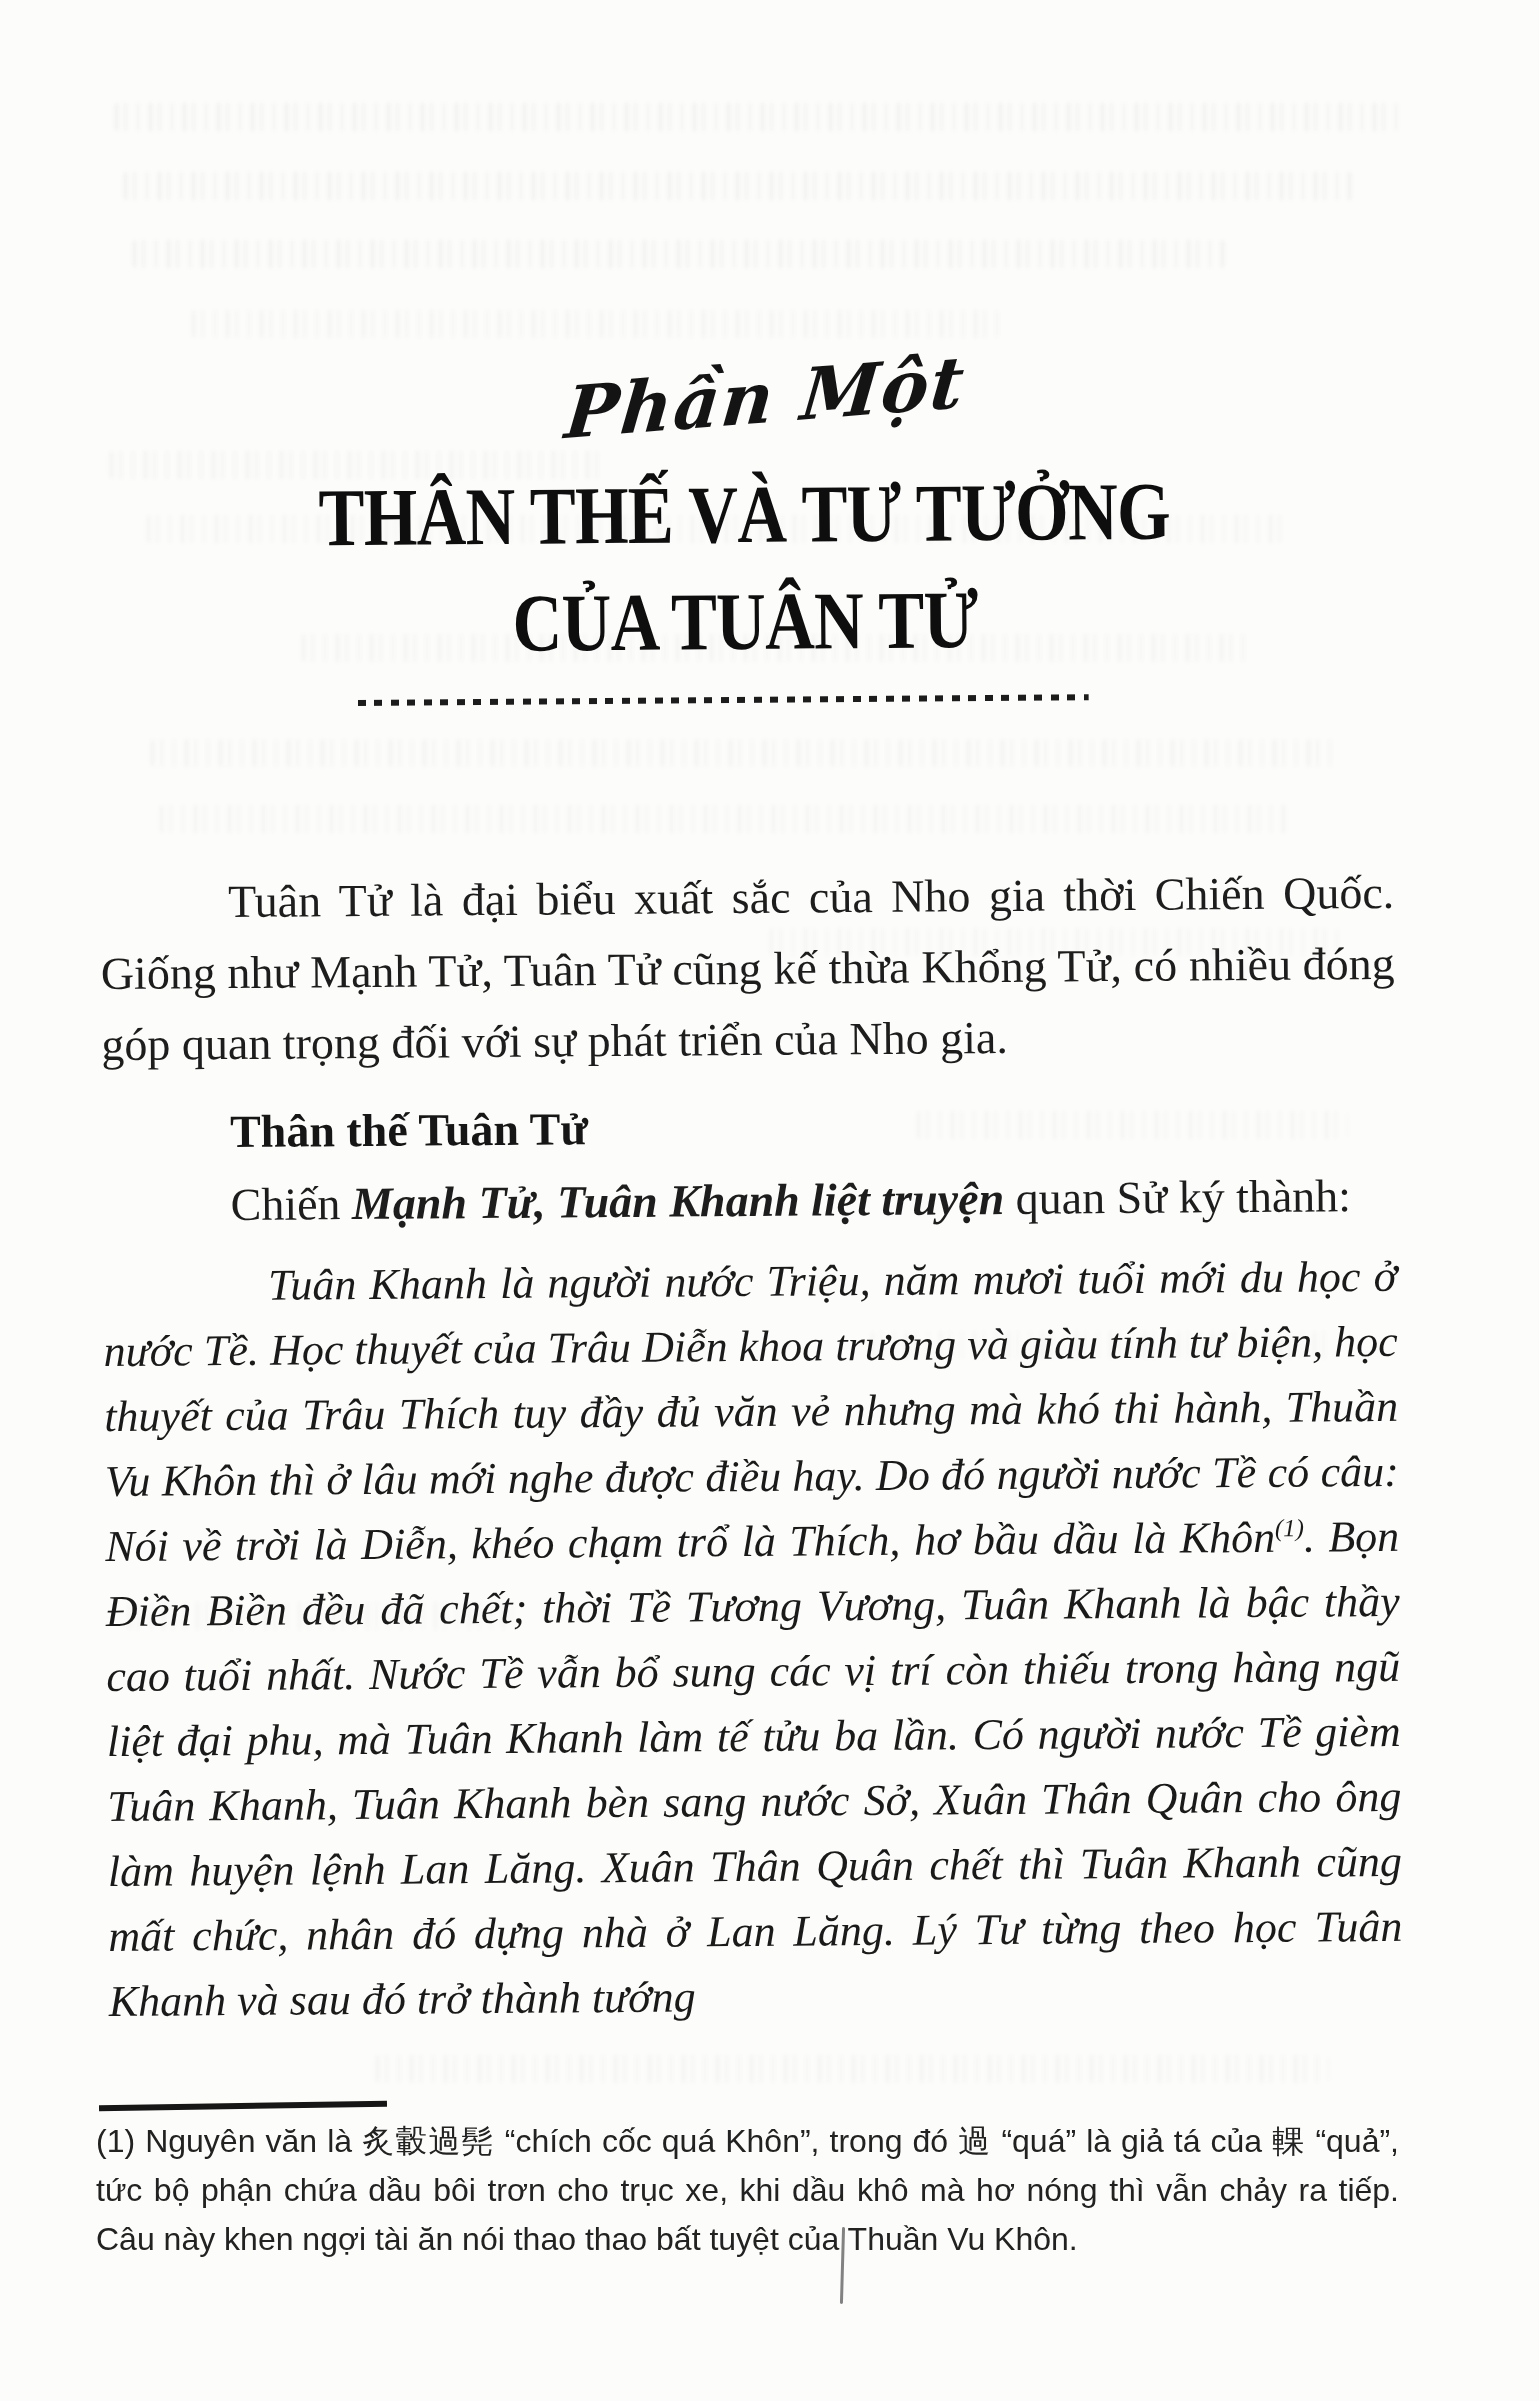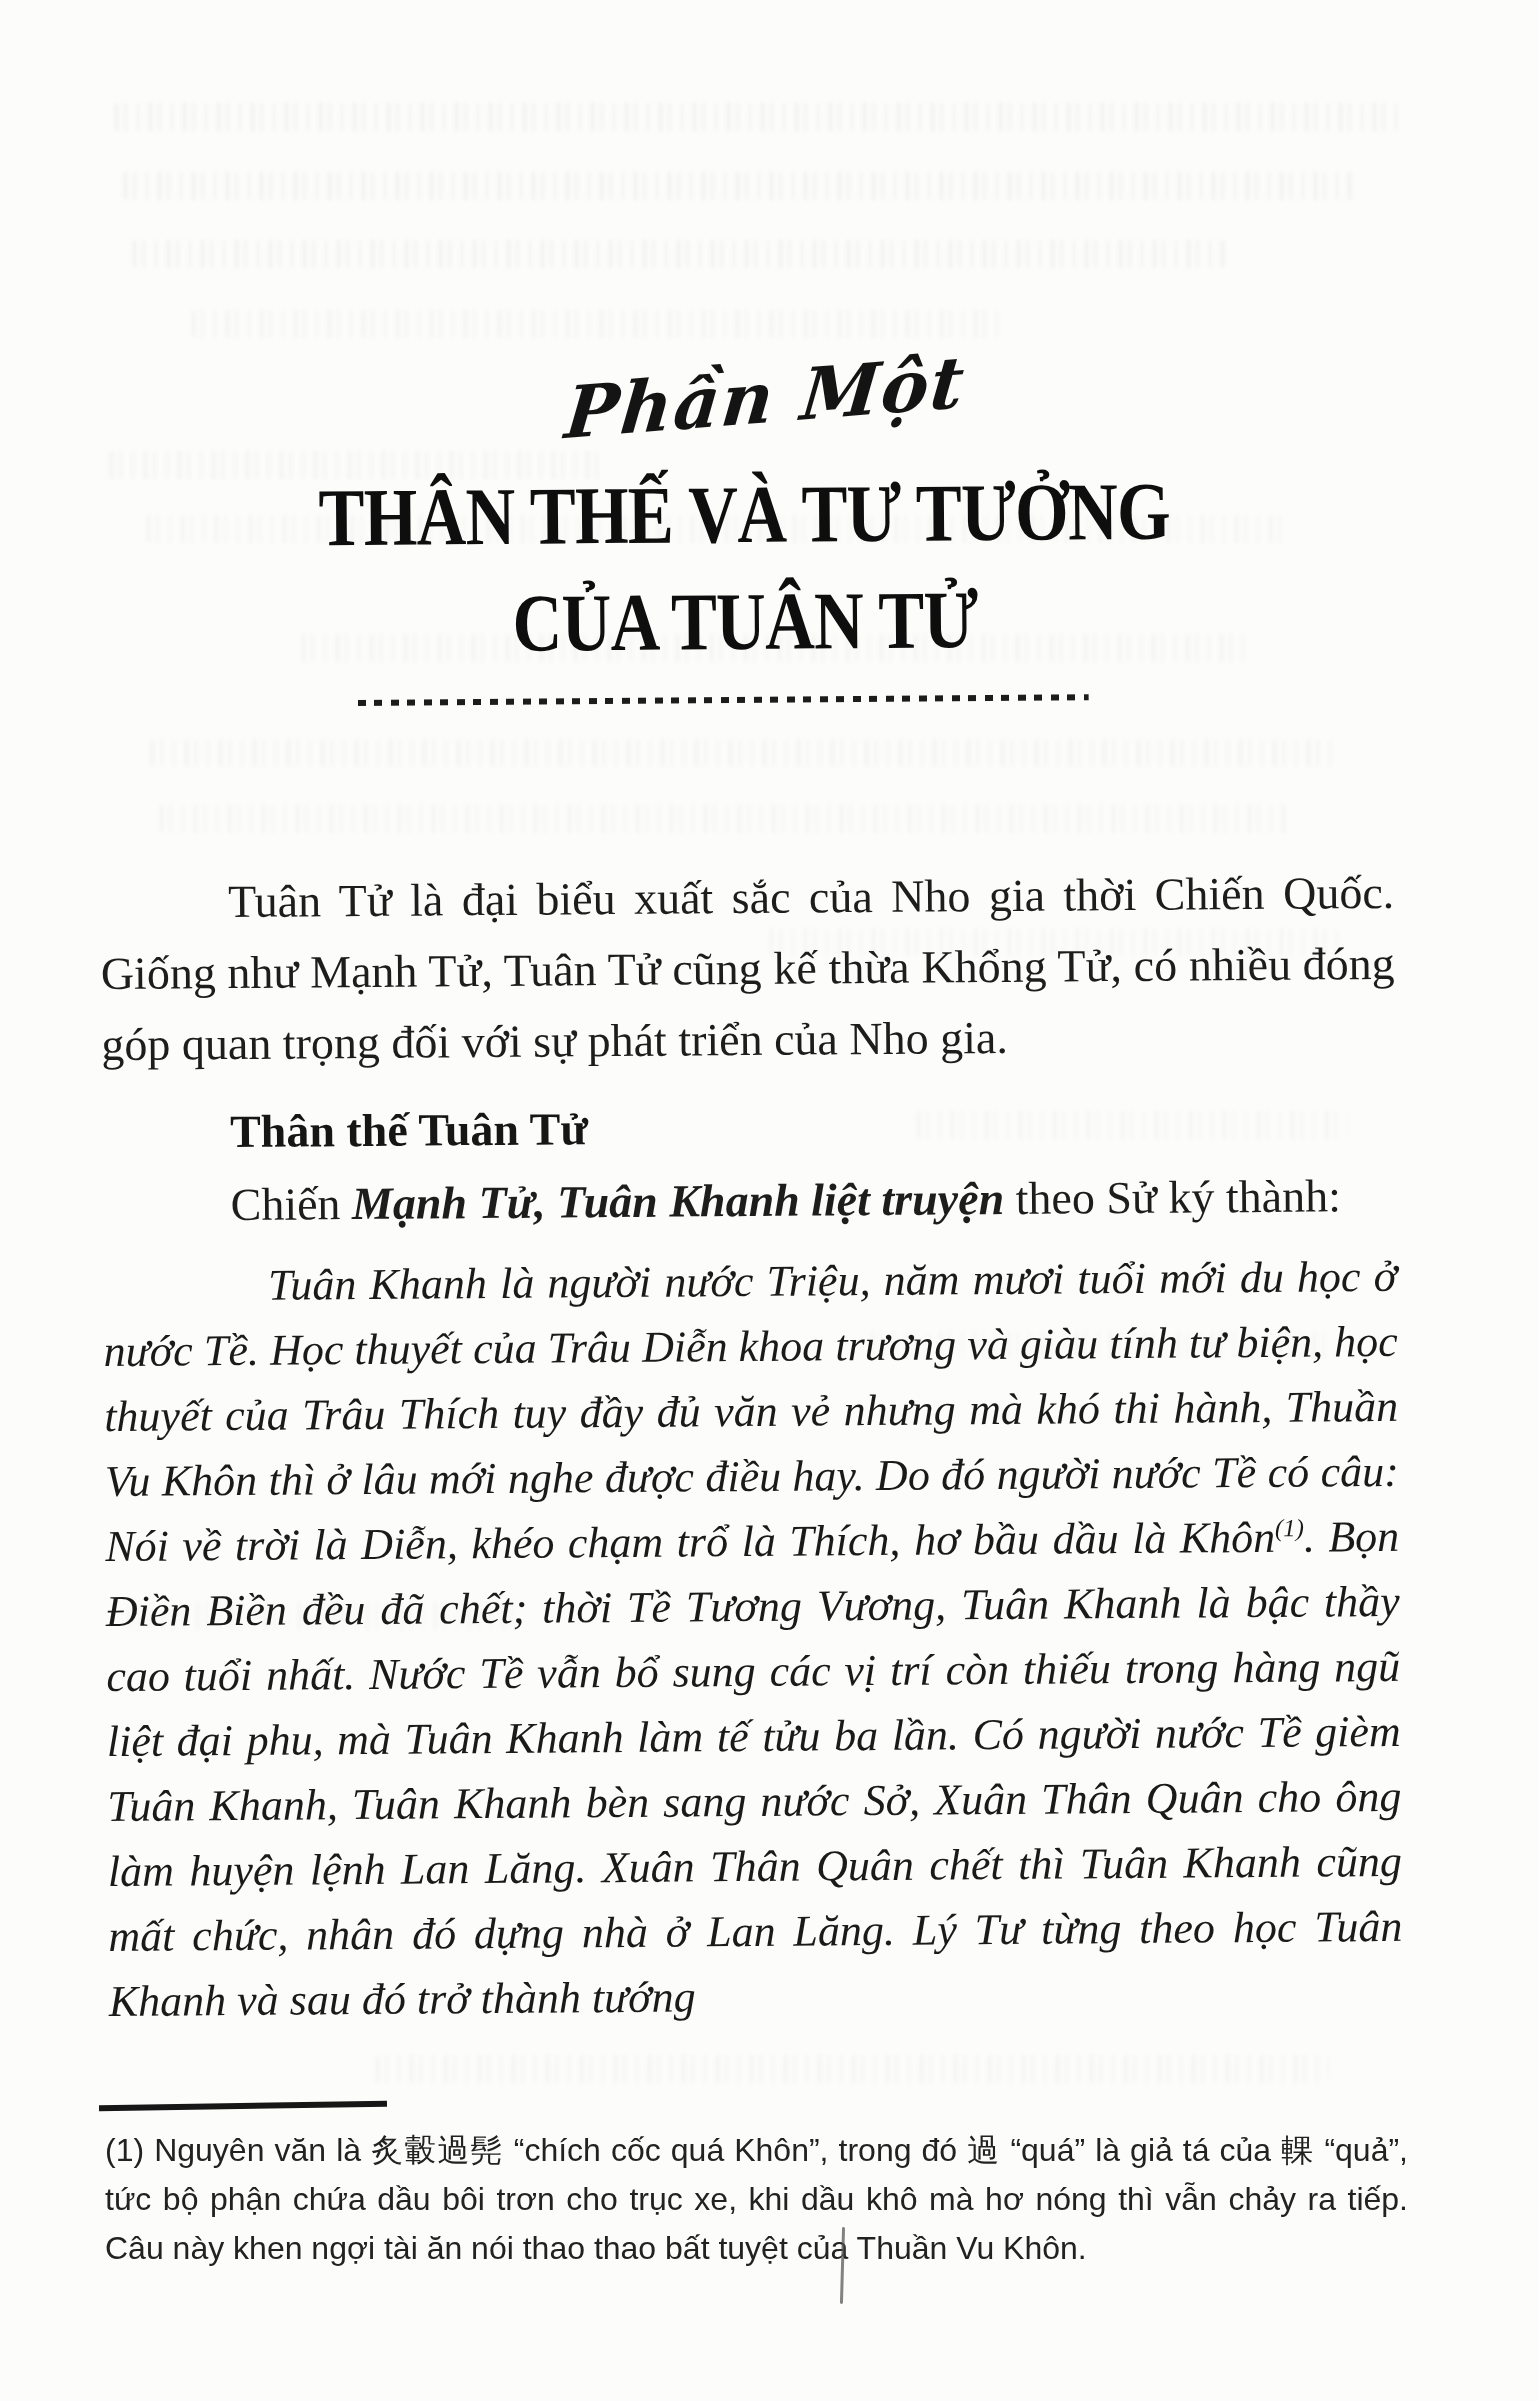--- a/index.html
+++ b/index.html
@@ -66,21 +66,21 @@
     position:absolute;top:887px;left:0;width:1294px;margin:0;
     font-style:italic;font-size:44px;line-height:65px;
     text-align:justify;text-indent:165px;color:#1a1a1a;
   }
   .quote sup{font-size:56%;line-height:0;vertical-align:super;}
   .fn-rule{
     position:absolute;left:99px;top:2103px;width:288px;height:5.5px;
     background:#161616;transform:rotate(-0.9deg);
   }
   .footnote{
-    position:absolute;left:96px;top:2117px;width:1303px;margin:9px;
+    position:absolute;left:96px;top:2117px;width:1303px;margin:0;
     font-family:"Liberation Sans", sans-serif;
     font-size:32px;line-height:49px;text-align:justify;color:#222;
   }
   .stray{
     position:absolute;left:841px;top:2227px;width:2.7px;height:77px;
     background:#5a5a5a;transform:rotate(1.6deg);opacity:.75;border-radius:1.8px;
   }
 </style>
 </head>
 <body>
@@ -112,21 +112,21 @@
       <span class="tline">THÂN THẾ VÀ TƯ TƯỞNG</span>
       <span class="tline">CỦA TUÂN TỬ</span>
     </h1>
 
     <div class="dotted-rule"></div>
 
     <p class="intro">Tuân Tử là đại biểu xuất sắc của Nho gia thời Chiến Quốc. Giống như Mạnh Tử, Tuân Tử cũng kế thừa Khổng Tử, có nhiều đóng góp quan trọng đối với sự phát triển của Nho gia.</p>
 
     <h2 class="heading">Thân thế Tuân Tử</h2>
 
-    <p class="citation"><span>Chiến </span><span class="bi">Mạnh Tử, Tuân Khanh liệt truyện</span><span> theo </span><span class="b">Sử ký</span><span> thành:</span></p>
+    <p class="citation"><span>Chiến </span><span class="bi">Mạnh Tử, Tuân Khanh liệt truyện</span><span> quan </span><span class="b">Sử ký</span><span> thành:</span></p>
 
     <p class="quote"><span>Tuân Khanh là người nước Triệu, năm mươi tuổi mới du học ở nước Tề. Học thuyết của Trâu Diễn khoa trương và giàu tính tư biện, học thuyết của Trâu Thích tuy đầy đủ văn vẻ nhưng mà khó thi hành, Thuần Vu Khôn thì ở lâu mới nghe được điều hay. Do đó người nước Tề có câu: Nói về trời là Diễn, khéo chạm trổ là Thích, hơ bầu dầu là Khôn</span><sup>(1)</sup><span>. Bọn Điền Biền đều đã chết; thời Tề Tương Vương, Tuân Khanh là bậc thầy cao tuổi nhất. Nước Tề vẫn bổ sung các vị trí còn thiếu trong hàng ngũ liệt đại phu, mà Tuân Khanh làm tế tửu ba lần. Có người nước Tề gièm Tuân Khanh, Tuân Khanh bèn sang nước Sở, Xuân Thân Quân cho ông làm huyện lệnh Lan Lăng. Xuân Thân Quân chết thì Tuân Khanh cũng mất chức, nhân đó dựng nhà ở Lan Lăng. Lý Tư từng theo học Tuân Khanh và sau đó trở thành tướng</span></p>
 
   </div>
 
   <div class="fn-rule"></div>
 
   <p class="footnote">(1) Nguyên văn là 炙轂過髡 “chích cốc quá Khôn”, trong đó 過 “quá” là giả tá của 輠 “quả”, tức bộ phận chứa dầu bôi trơn cho trục xe, khi dầu khô mà hơ nóng thì vẫn chảy ra tiếp. Câu này khen ngợi tài ăn nói thao thao bất tuyệt của Thuần Vu Khôn.</p>
 
   <div class="stray"></div>

